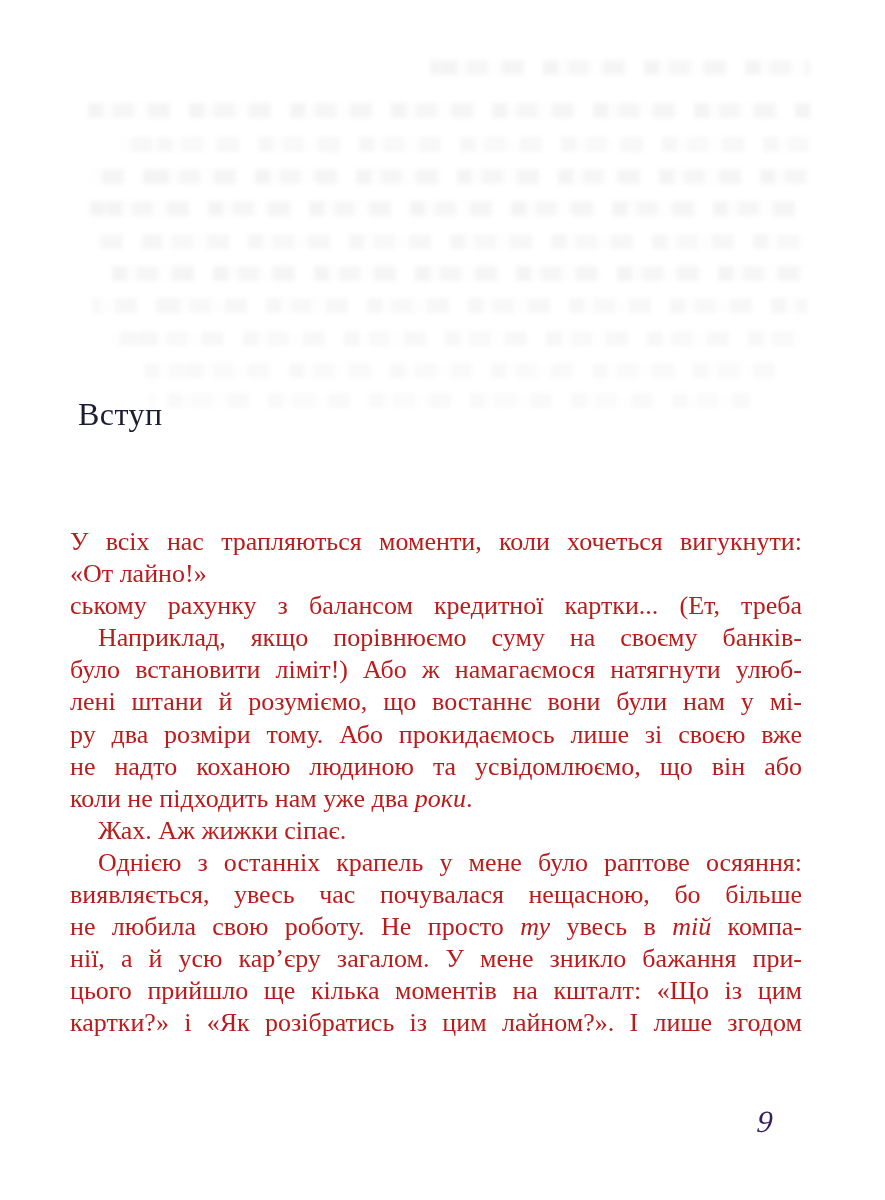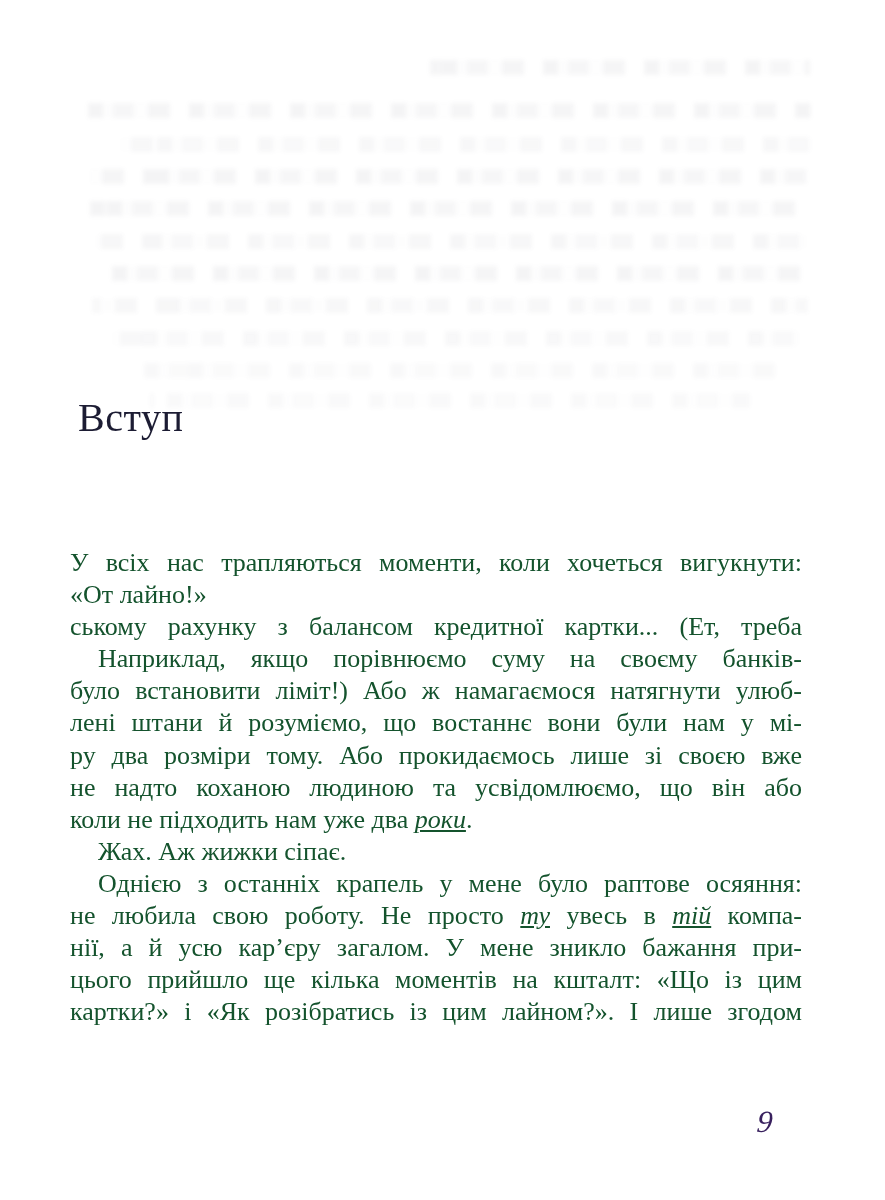--- a/index.html
+++ b/index.html
@@ -25,44 +25,44 @@
       rgba(105,105,120,.11) 25px 46px,
       rgba(105,105,120,.02) 46px 60px,
       rgba(105,105,120,.13) 60px 82px,
       rgba(105,105,120,0)   82px 101px);
   }
 
   .chapter-title {
     position: absolute;
     left: 78px;
     top: 398px;
-    font-size: 40px;
+    font-size: 32px;
     line-height: 1;
     color: #1c1c33;
     letter-spacing: .5px;
   }
 
   .body-text {
     position: absolute;
     left: 70px;
-    top: 547px;
+    top: 526px;
     width: 732px;
     font-size: 26px;
     line-height: 32.1px;
-    color: #14532d;
+    color: #b91c1c;
   }
   .line {
     text-align: justify;
     text-align-last: justify;
     height: 32.1px;
     overflow: hidden;
   }
   .line.end { text-align-last: left; }
   .line.indent { padding-left: 28px; }
-  .it { font-style: italic; text-decoration: underline; }
+  .it { font-style: italic; }
 
   .folio {
     position: absolute;
     left: 757px;
     top: 1104px;
     font-size: 31px;
     font-style: italic;
     color: #38205e;
     transform: skewX(-6deg);
   }
@@ -93,20 +93,21 @@
       <div class="line end"><span>«От лайно!»</span></div>
       <div class="line"><span>ському рахунку з балансом кредитної картки... (Ет, треба</span></div>
       <div class="line indent"><span>Наприклад, якщо порівнюємо суму на своєму банків-</span></div>
       <div class="line"><span>було встановити ліміт!) Або ж намагаємося натягнути улюб-</span></div>
       <div class="line"><span>лені штани й розуміємо, що востаннє вони були нам у мі-</span></div>
       <div class="line"><span>ру два розміри тому. Або прокидаємось лише зі своєю вже</span></div>
       <div class="line"><span>не надто коханою людиною та усвідомлюємо, що він або</span></div>
       <div class="line end"><span>коли не підходить нам уже два </span><span class="it">роки</span><span>.</span></div>
       <div class="line indent end"><span>Жах. Аж жижки сіпає.</span></div>
       <div class="line indent"><span>Однією з останніх крапель у мене було раптове осяяння:</span></div>
+      <div class="line"><span>виявляється, увесь час почувалася нещасною, бо більше</span></div>
       <div class="line"><span>не любила свою роботу. Не просто </span><span class="it">ту</span><span> увесь в </span><span class="it">тій</span><span> компа-</span></div>
       <div class="line"><span>нії, а й усю кар’єру загалом. У мене зникло бажання при-</span></div>
       <div class="line"><span>цього прийшло ще кілька моментів на кшталт: «Що із цим</span></div>
       <div class="line"><span>картки?» і «Як розібратись із цим лайном?». І лише згодом</span></div>
     </div>
 
   <div class="folio">9</div>
 
 </div>
 

